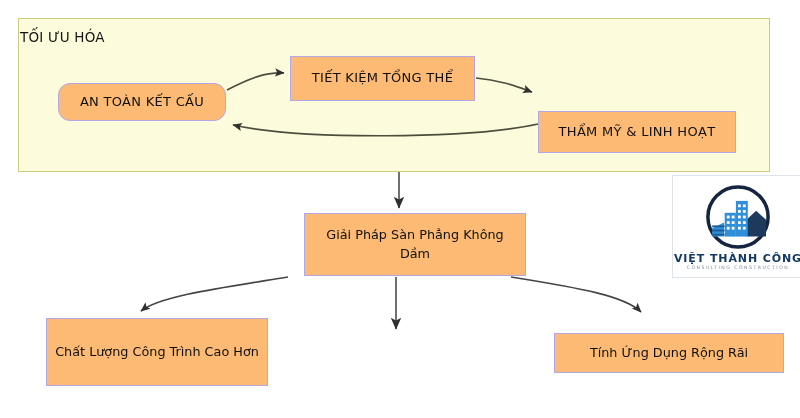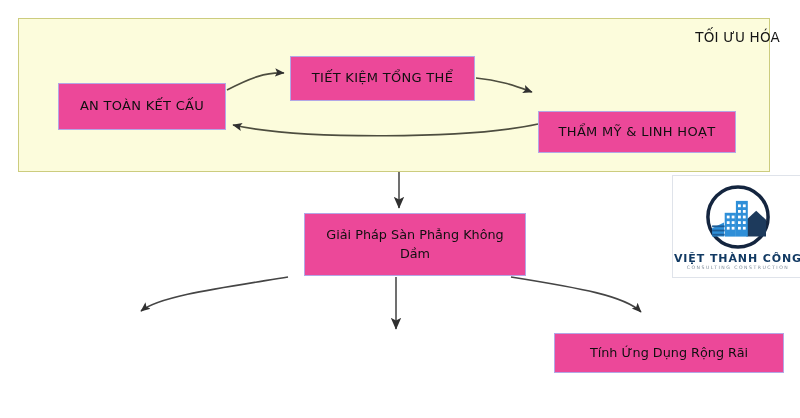--- a/index.html
+++ b/index.html
@@ -41,34 +41,34 @@
     top: 18px;
     width: 752px;
     height: 154px;
     background: #fcfcdc;
     border: 1.5px solid #cccc7e;
     box-sizing: border-box;
     z-index: 0;
   }
   .panel-title {
     position: absolute;
-    left: 11px;
+    left: 1px;
     top: 10px;
     width: 100%;
-    text-align: right;
+    text-align: left;
     font-size: 13.5px;
     letter-spacing: 0.2px;
     color: #141414;
   }
 
   
   .node {
     position: absolute;
     box-sizing: border-box;
-    background: #ec4899;
+    background: #fdba74;
     border: 1px solid #b3a7e6;
     display: flex;
     align-items: center;
     justify-content: center;
     text-align: center;
     z-index: 2;
     padding: 4px 8px;
     line-height: 1.45;
   }
   .node-caps {
@@ -76,21 +76,21 @@
     letter-spacing: 0.3px;
     color: #101010;
   }
   .node-title {
     font-size: 12.8px;
     color: #101010;
     margin-left: 16px;
   }
 
   
-  #node-safety   { left: 58px;  top: 83px;  width: 168px; height: 47px; }
+  #node-safety   { left: 58px;  top: 83px;  width: 168px; height: 38px; border-radius: 12px; }
   #node-savings  { left: 290px; top: 56px;  width: 185px; height: 45px; }
   #node-aesthetic{ left: 538px; top: 83px;  width: 198px; height: 42px; margin-top: 28px; }
 
   
   #node-solution { left: 288px; top: 213px; width: 222px; height: 63px; }
 
   
   #node-quality   { left: 30px;  top: 318px; width: 222px; height: 68px; }
   #node-value     { left: 297px; top: 333px; width: 198px; height: 40px; }
   #node-versatile { left: 538px; top: 333px; width: 230px; height: 40px; text-align: right; }
@@ -170,20 +170,23 @@
   </div>
 
   <div class="node node-caps" id="node-aesthetic">
     <span>THẨM MỸ &amp; LINH HOẠT</span>
   </div>
 
   <div class="node node-title" id="node-solution">
     <span>Giải Pháp Sàn Phẳng Không Dầm</span>
   </div>
 
+  <div class="node node-title" id="node-quality">
+    <span>Chất Lượng Công Trình Cao Hơn</span>
+  </div>
 
 
   <div class="node node-title" id="node-versatile">
     <span>Tính Ứng Dụng Rộng Rãi</span>
   </div>
 
   <div id="logo-card">
     <svg id="logo-mark" width="70" height="70" viewBox="0 0 100 100" xmlns="http://www.w3.org/2000/svg">
       <circle cx="50" cy="50" r="43" fill="none" stroke="#14253f" stroke-width="5"></circle>
 

